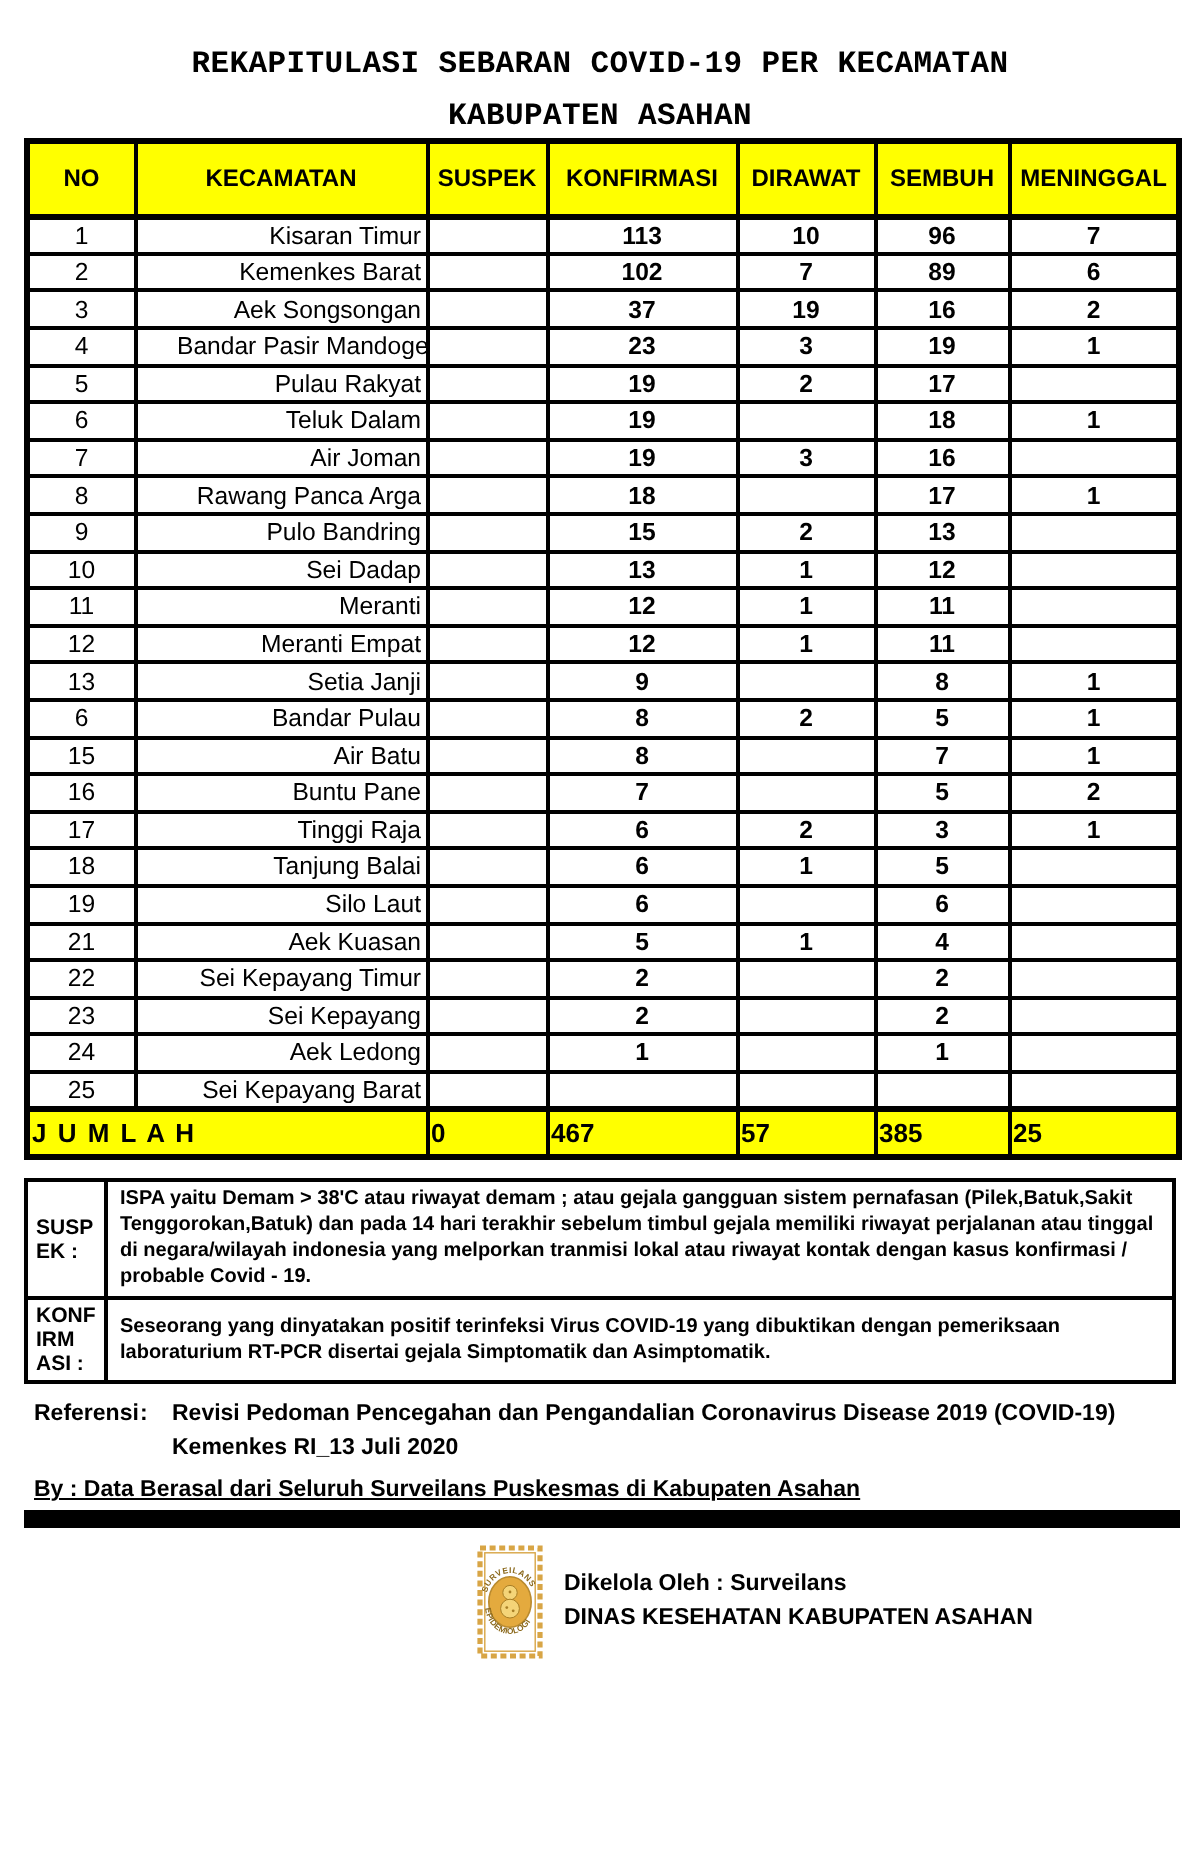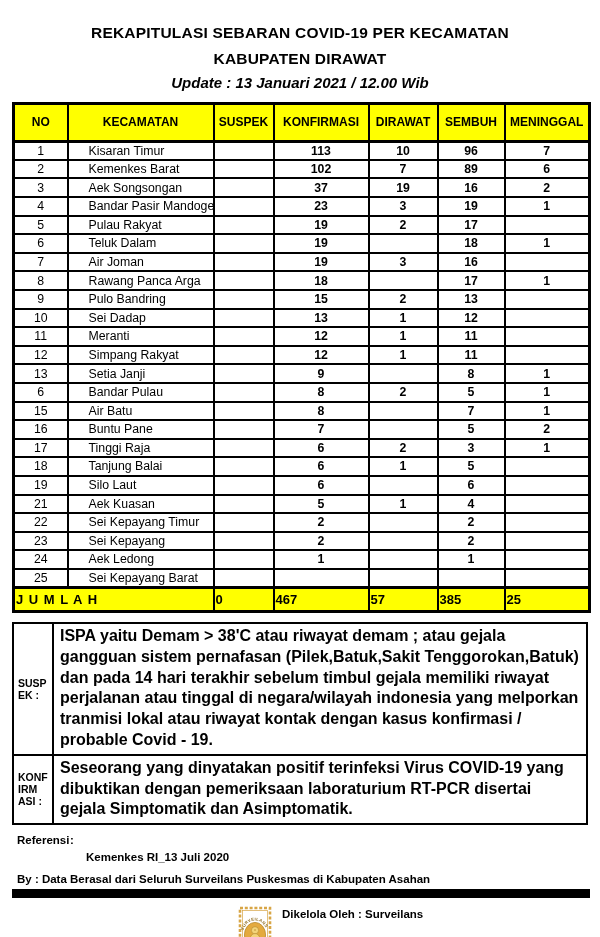--- a/index.html
+++ b/index.html
@@ -11,21 +11,21 @@
   html,body{margin:0;padding:0;}
   body{
     width:600px;height:937px;overflow:hidden;
     background:#ffffff;color:#000;
     font-family:"Liberation Sans", sans-serif;
   }
   .page{padding:14px 12px 0 12px;}
 
   .title{
     text-align:center;font-weight:bold;font-size:15.5px;
-    line-height:1.25;margin-top:7px;letter-spacing:0.2px;
+    line-height:1.25;margin-top:7px;letter-spacing:0.2px;font-family:Liberation Mono, monospace;
   }
   .title.first{margin-top:9px;}
   .update{
     text-align:center;font-weight:bold;font-style:italic;
     font-size:15px;margin:5px 0 11px 0;
   }
 
   table.main{
     width:576px;border-collapse:collapse;table-layout:fixed;
     border:3px solid var(--border);
@@ -38,21 +38,21 @@
     background:var(--highlight);
     font-size:12px;font-weight:bold;
     height:38px;padding:0 1px;text-align:center;
     border-bottom:3px solid var(--border);
   }
   table.main tbody td{
     height:18.6px;font-size:12.3px;line-height:1;
     padding:0 2px;white-space:nowrap;
   }
   table.main td.no{text-align:center;}
-  table.main td.name{text-align:left;padding-left:20px;}
+  table.main td.name{text-align:right;padding-left:20px;}
   table.main td.num{text-align:center;font-weight:bold;}
   table.main tfoot td{
     background:var(--highlight);
     border-top:3px solid var(--border);
     height:24px;font-size:13px;font-weight:bold;text-align:left;
   }
   table.main tfoot td.tlabel{letter-spacing:1px;}
 
   table.notes{
     width:576px;border-collapse:collapse;table-layout:fixed;
@@ -60,51 +60,50 @@
   }
   table.notes td{
     border:2px solid var(--border);
     font-weight:bold;vertical-align:middle;
   }
   table.notes td.lbl{
     width:40px;font-size:10.5px;padding:2px 2px 2px 4px;
     word-wrap:break-word;
   }
   table.notes td.txt{
-    font-size:16px;line-height:1.3;padding:2px 6px 3px 6px;
+    font-size:10px;line-height:1.3;padding:2px 6px 3px 6px;
   }
 
   .ref{
     display:flex;margin-top:7px;font-size:11.5px;font-weight:bold;
     line-height:1.45;
   }
   .ref-l{flex:0 0 58px;padding-left:5px;}
   .ref-c{flex:0 0 16px;text-align:left;}
   .ref-t{flex:1;}
 
-  .by{margin-top:7px;padding-left:5px;font-size:11.5px;font-weight:bold;}
+  .by{margin-top:7px;padding-left:5px;font-size:11.5px;font-weight:bold;text-decoration:underline;}
   .bar{margin-top:4px;height:9px;width:578px;background:var(--border);}
 
   .footer{
     margin-top:8px;margin-left:226px;display:flex;gap:10px;
   }
   .f-text{
-    display:flex;flex-direction:row;justify-content:center;
+    display:flex;flex-direction:column;justify-content:center;
     font-size:11.5px;font-weight:bold;line-height:1.5;
   }
   .logo{flex:0 0 auto;display:block;}
 </style>
 </head>
 <body>
 
 <div class="page">
 
   <div class="title first">REKAPITULASI SEBARAN COVID-19 PER KECAMATAN</div>
-  <div class="title">KABUPATEN DIRAWAT</div>
-  <div class="update">Update : 13 Januari 2021 / 12.00 Wib</div>
+  <div class="title">KABUPATEN ASAHAN</div>
 
   <table class="main">
     <colgroup>
       <col style="width:54px">
         <col style="width:146px">
         <col style="width:60px">
       <col style="width:95px">
         <col style="width:69px">
         <col style="width:67px">
       <col style="width:85px">
@@ -215,21 +214,21 @@
           <td class="no">11</td>
           <td class="name">Meranti</td>
           <td class="num"></td>
           <td class="num">12</td>
           <td class="num">1</td>
           <td class="num">11</td>
           <td class="num"></td>
         </tr>
         <tr>
           <td class="no">12</td>
-          <td class="name">Simpang Rakyat</td>
+          <td class="name">Meranti Empat</td>
           <td class="num"></td>
           <td class="num">12</td>
           <td class="num">1</td>
           <td class="num">11</td>
           <td class="num"></td>
         </tr>
         <tr>
           <td class="no">13</td>
           <td class="name">Setia Janji</td>
           <td class="num"></td>
@@ -360,21 +359,21 @@
       <td class="lbl">KONFIRM ASI :</td>
       <td class="txt">Seseorang yang dinyatakan positif terinfeksi Virus COVID-19 yang dibuktikan dengan pemeriksaan laboraturium RT-PCR disertai gejala Simptomatik dan Asimptomatik.</td>
     </tr>
   </tbody>
     </table>
 
   <div class="ref">
     <span class="ref-l">Referensi</span>
     <span class="ref-c">:</span>
     <span class="ref-t">
-      <br>
+      <span>Revisi Pedoman Pencegahan dan Pengandalian Coronavirus Disease 2019 (COVID-19)</span><br>
       <span>Kemenkes RI_13 Juli 2020</span>
     </span>
   </div>
 
   <div class="by">By : Data Berasal dari Seluruh Surveilans Puskesmas di Kabupaten Asahan</div>
 
   <div class="bar"></div>
 
   <div class="footer">
     <svg class="logo" width="34" height="58" viewBox="0 0 34 58">
@@ -392,16 +391,17 @@
       <circle cx="18.6" cy="33.4" r="0.7" fill="#A87F26"></circle>
       <text font-size="4.2" font-weight="bold" fill="#8C6A1E" letter-spacing="0.3" font-family="Liberation Sans, sans-serif">
         <textPath href="#arcTop" startOffset="9%">SURVEILANS</textPath>
       </text>
       <text font-size="4.2" font-weight="bold" fill="#8C6A1E" letter-spacing="0.1" font-family="Liberation Sans, sans-serif">
         <textPath href="#arcBot" startOffset="4%">EPIDEMIOLOGI</textPath>
       </text>
     </svg>
     <div class="f-text">
       <span>Dikelola Oleh : Surveilans</span>
+      <span>DINAS KESEHATAN KABUPATEN ASAHAN</span>
     </div>
   </div>
 
 </div>
 
 </body></html>

